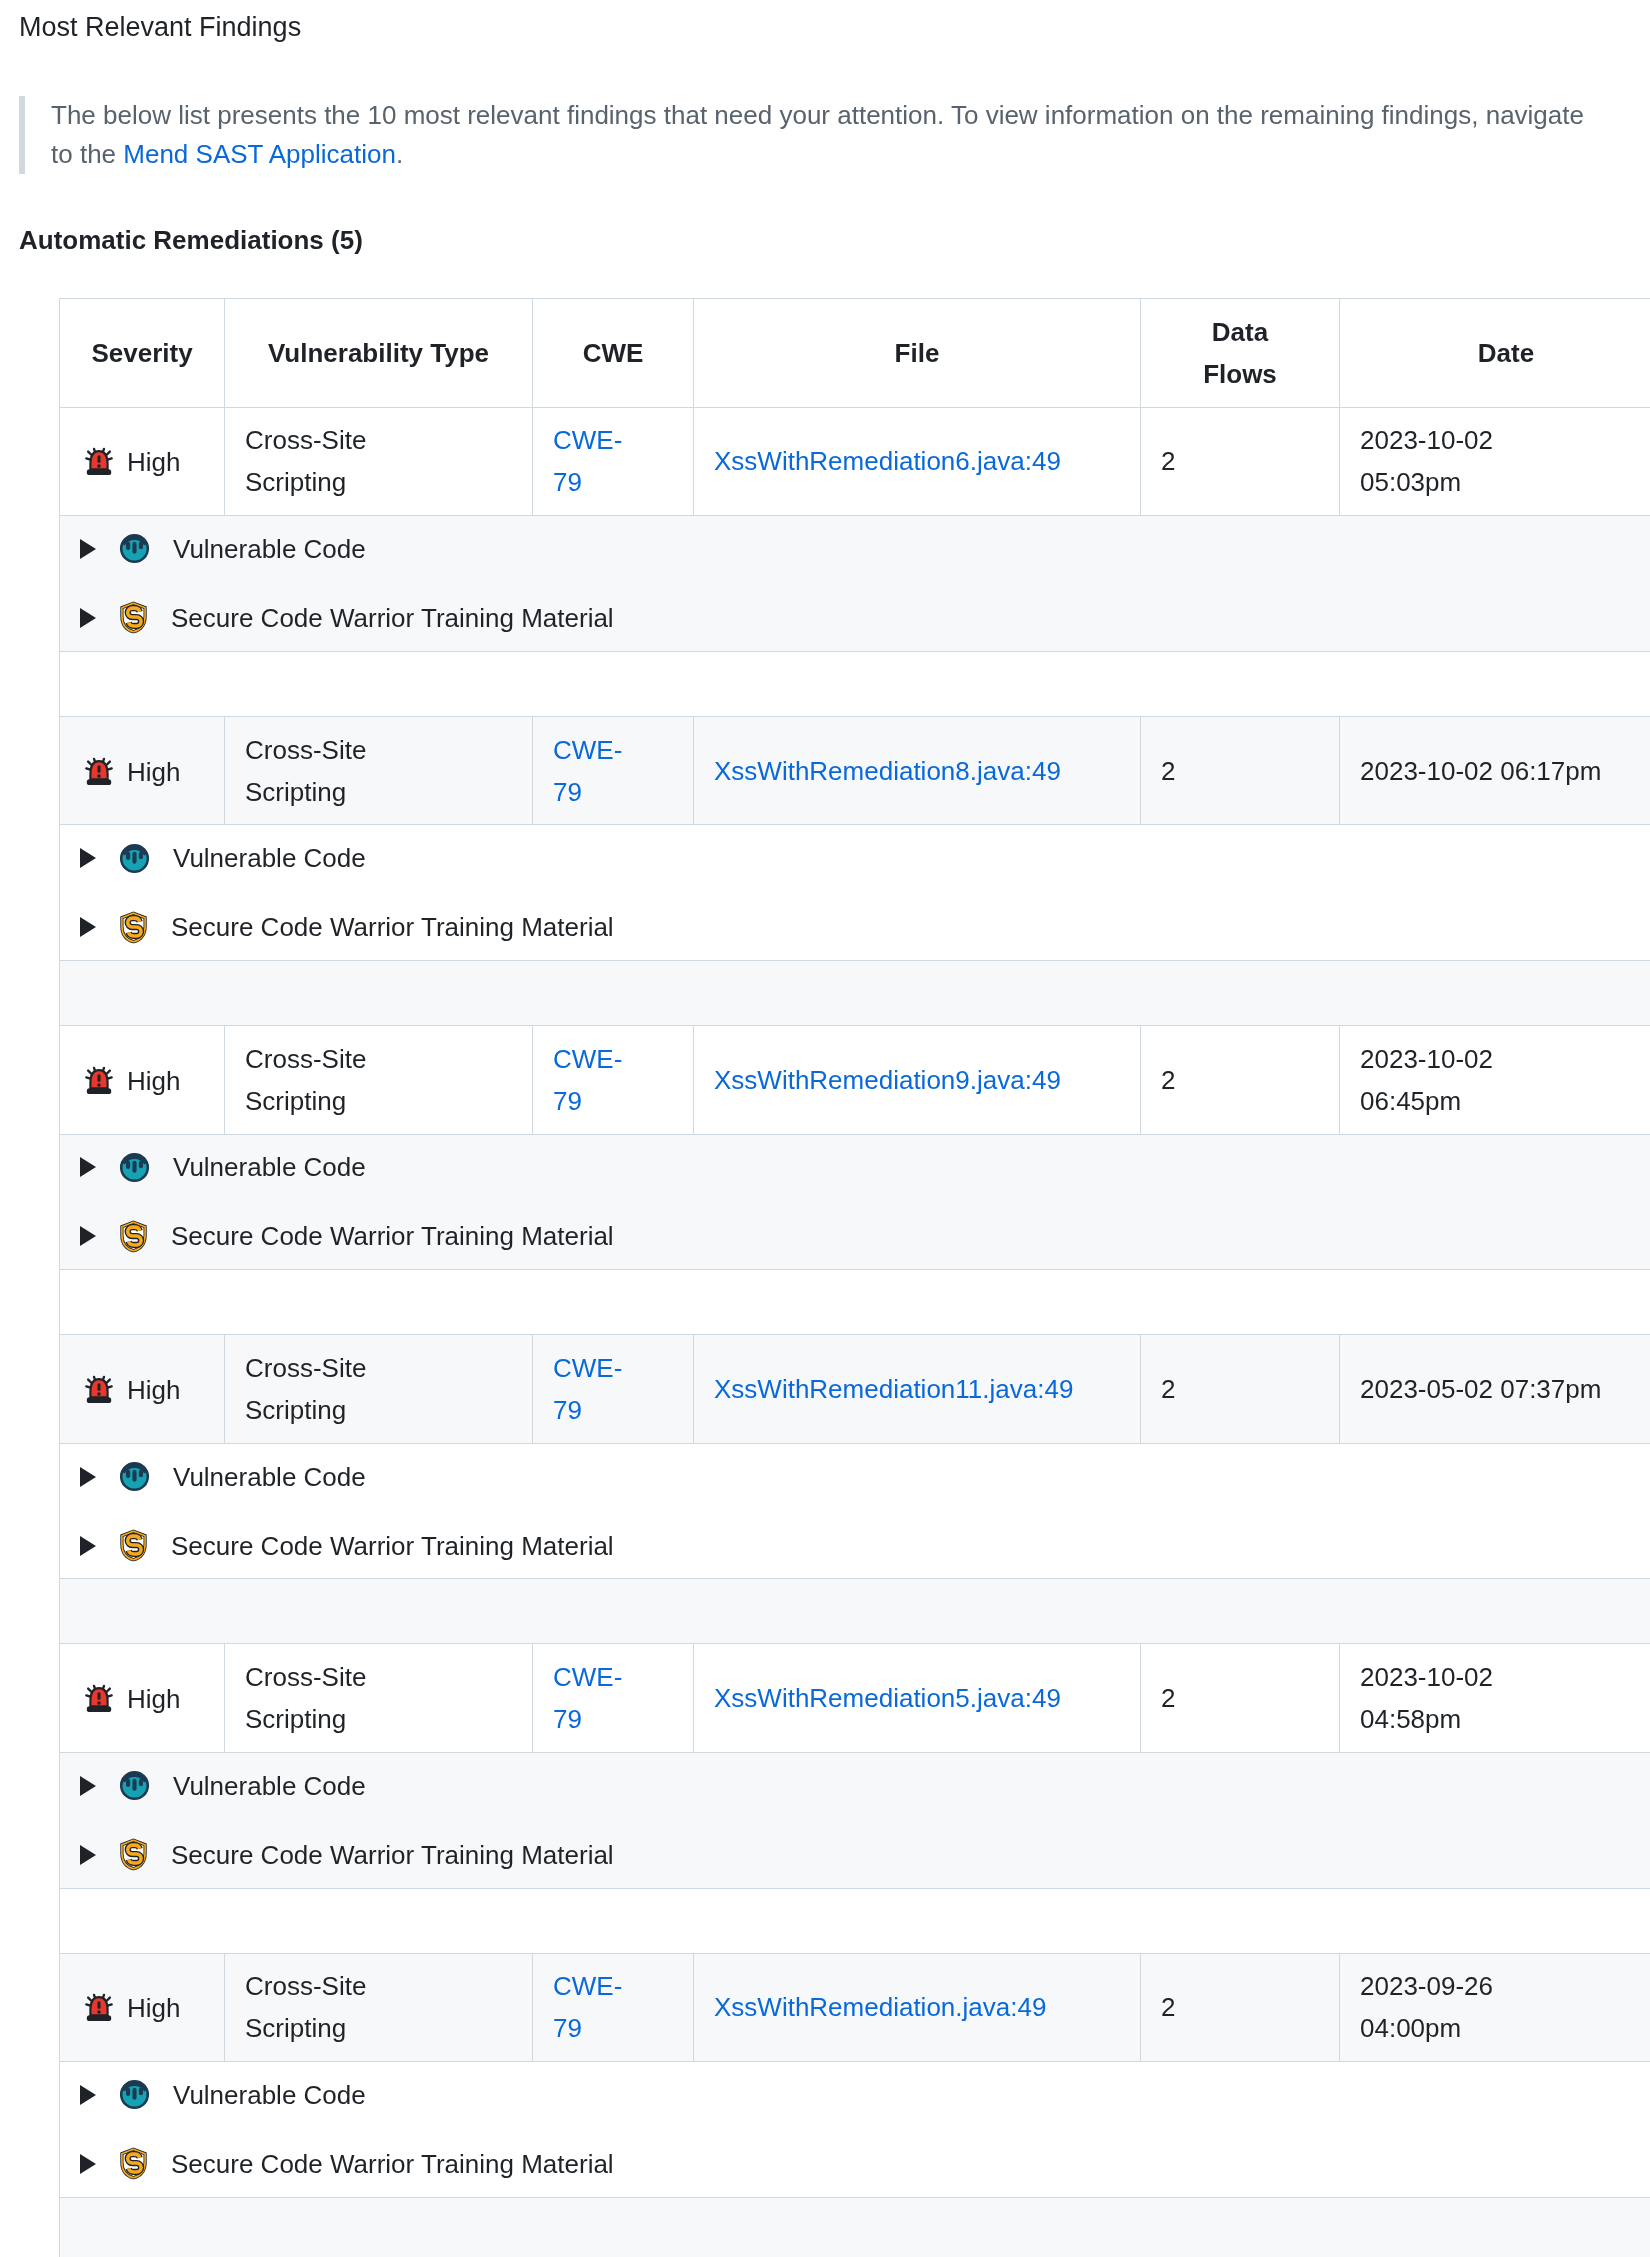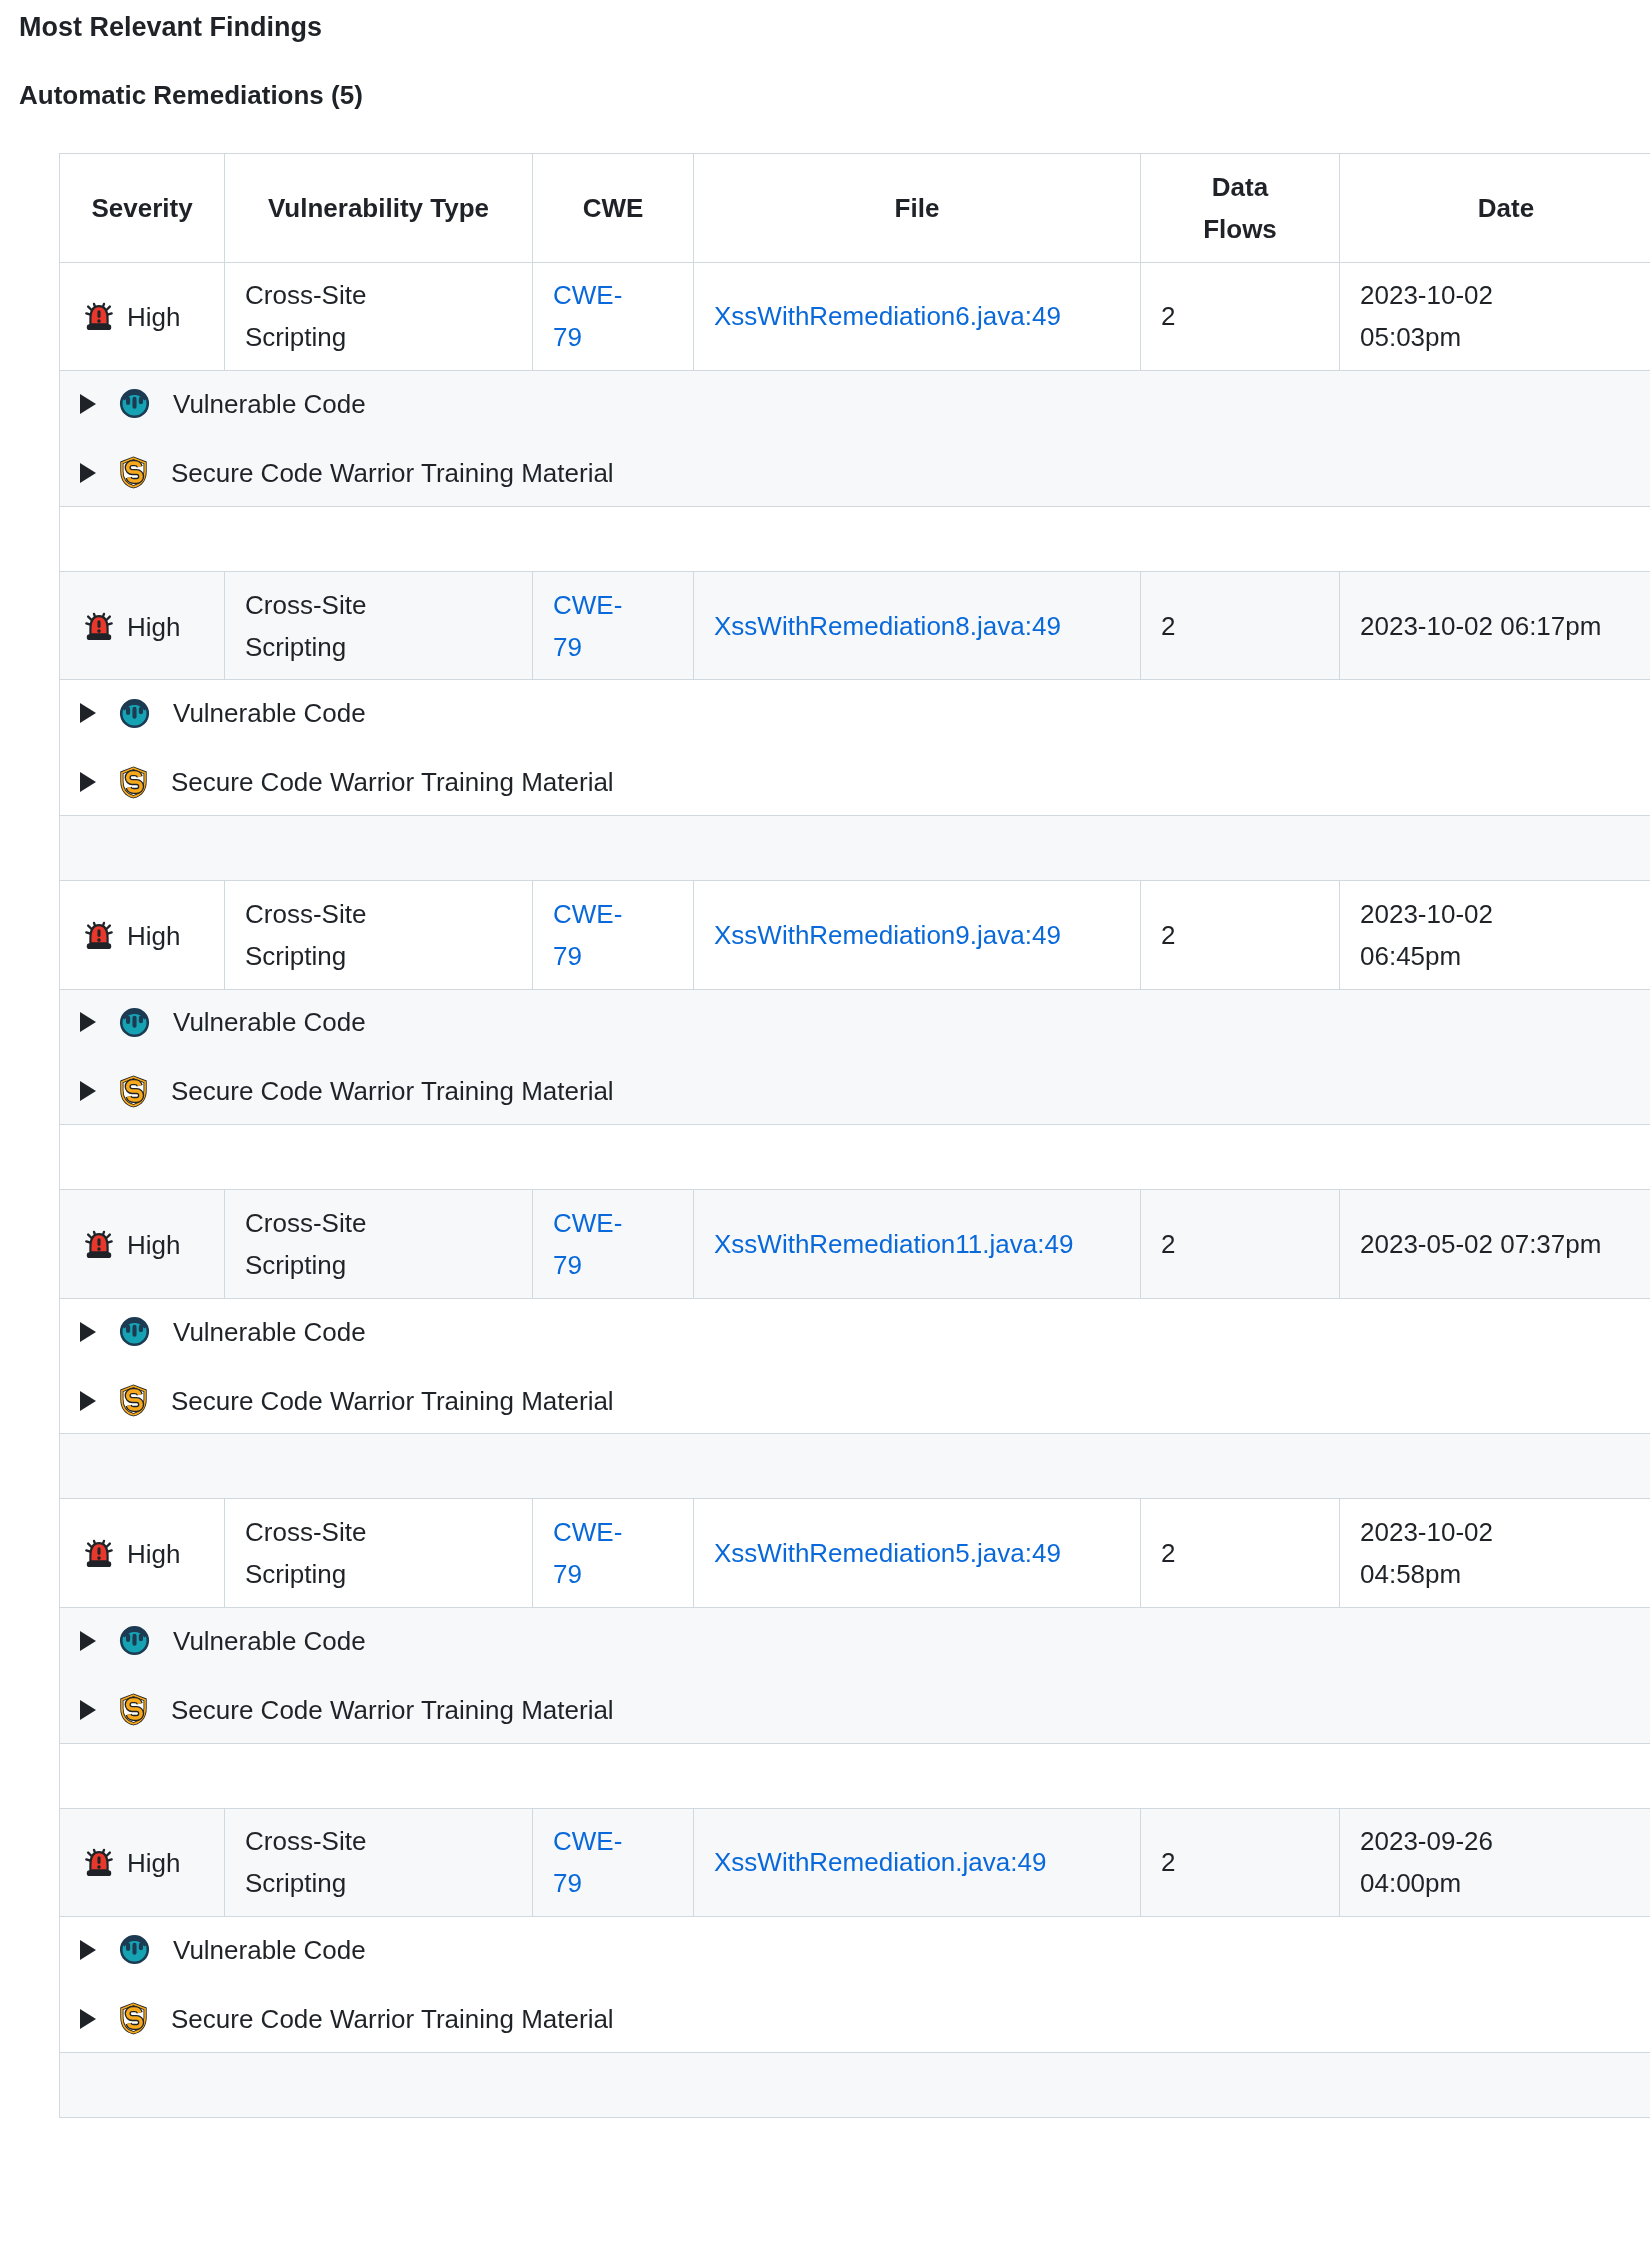--- a/index.html
+++ b/index.html
@@ -9,22 +9,22 @@
   *{box-sizing:border-box;}
   html,body{margin:0;padding:0;}
   body{
     width:1650px;height:2258px;overflow:hidden;
     background:var(--pagebg);color:var(--text);
     font-family:"Liberation Sans","DejaVu Sans",sans-serif;
     font-size:26px;line-height:1.5;
   }
   .page{padding:0 19px;}
   .page-title{
-    font-size:27px;font-weight:700;line-height:33px;
-    margin:11px 0 32px 0;color:var(--text);
+    font-size:27px;font-weight:400;line-height:33px;
+    margin:11px 0 52px 0;color:var(--text);
   }
   blockquote.notice{
     margin:0 0 47px 0;padding:0 26px;
     border-left:6.3px solid var(--border);
     color:var(--muted);
   }
   blockquote.notice p{margin:0;line-height:39px;}
   a{color:var(--link);text-decoration:none;cursor:pointer;}
   .section-heading{
     margin:0 0 38px 0;font-weight:700;font-size:26px;line-height:39px;
@@ -92,20 +92,23 @@
       <path d="M24,12 a6,5 0 0 0 -6,-4 l-2.5,0 a5,5 0 0 0 0,10 l5,0 a5,5 0 0 1 0,10 l-3,0 a6,5 0 0 1 -6,-4" fill="none" stroke="#1f2328" stroke-width="7"></path>
       <path d="M24,12 a6,5 0 0 0 -6,-4 l-2.5,0 a5,5 0 0 0 0,10 l5,0 a5,5 0 0 1 0,10 l-3,0 a6,5 0 0 1 -6,-4" fill="none" stroke="#f7a81b" stroke-width="4"></path>
     </g>
   </defs>
 </svg>
 
 <div class="page">
 
   <h1 class="page-title">Most Relevant Findings</h1>
 
+  <blockquote class="notice">
+    <p><span>The below list presents the 10 most relevant findings that need your attention. To view information on the remaining findings, navigate to the </span><a href="#">Mend SAST Application</a><span>.</span></p>
+  </blockquote>
 
   <p class="section-heading">Automatic Remediations (5)</p>
 
   <table class="findings">
     <colgroup>
       <col style="width:165px">
         <col style="width:308px">
         <col style="width:161px">
       <col style="width:447px">
         <col style="width:199px">

